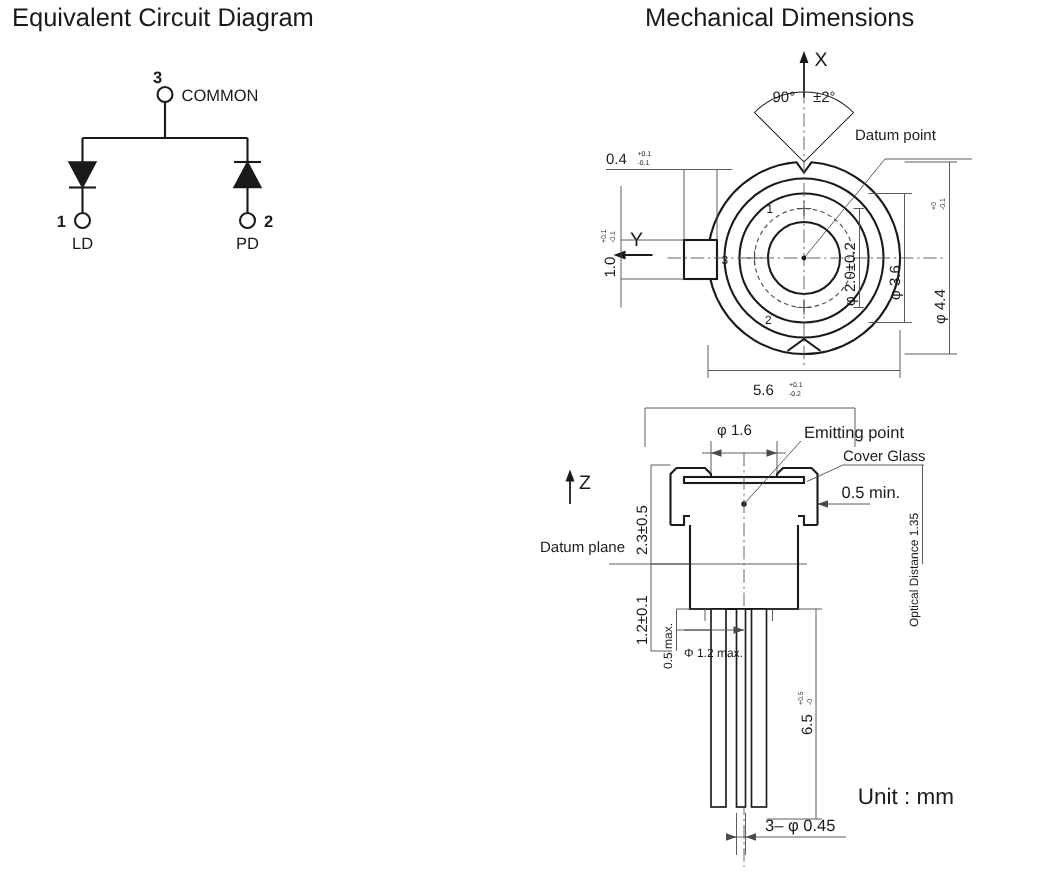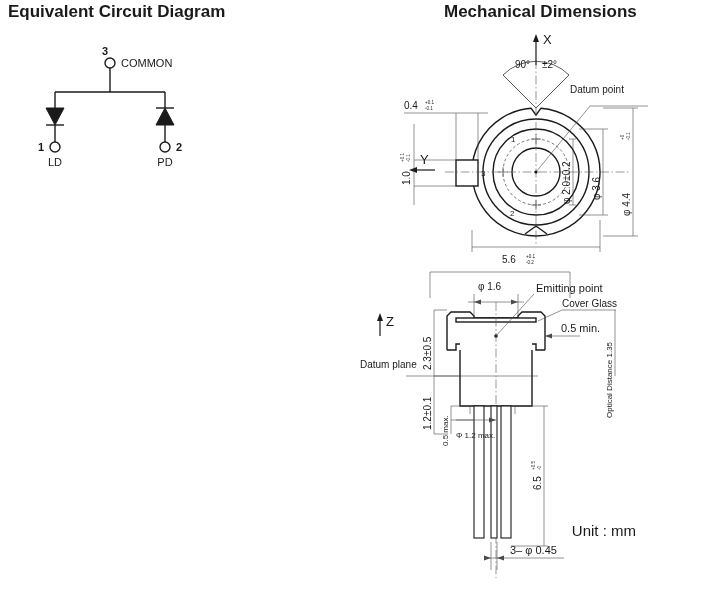--- a/index.html
+++ b/index.html
@@ -11,26 +11,26 @@
     width: 708px;
     height: 594px;
     position: relative;
     font-family: "Liberation Sans", sans-serif;
     color: #1a1a1a;
     overflow: hidden;
   }
   .panel-title {
     position: absolute;
     font-size: 17px;
-    font-weight: 700;
+    font-weight: 400;
     color: #1a1a1a;
     white-space: nowrap;
   }
   #title-circuit { left: 8px; top: 2px; }
-  #title-mech { left: 444px; top: 2px; }
+  #title-mech { left: 430px; top: 2px; }
 
   svg { display: block; }
   .drawing {
     position: absolute;
     left: 0;
     top: 0;
   }
   text {
     font-family: "Liberation Sans", sans-serif;
     fill: #1a1a1a;

